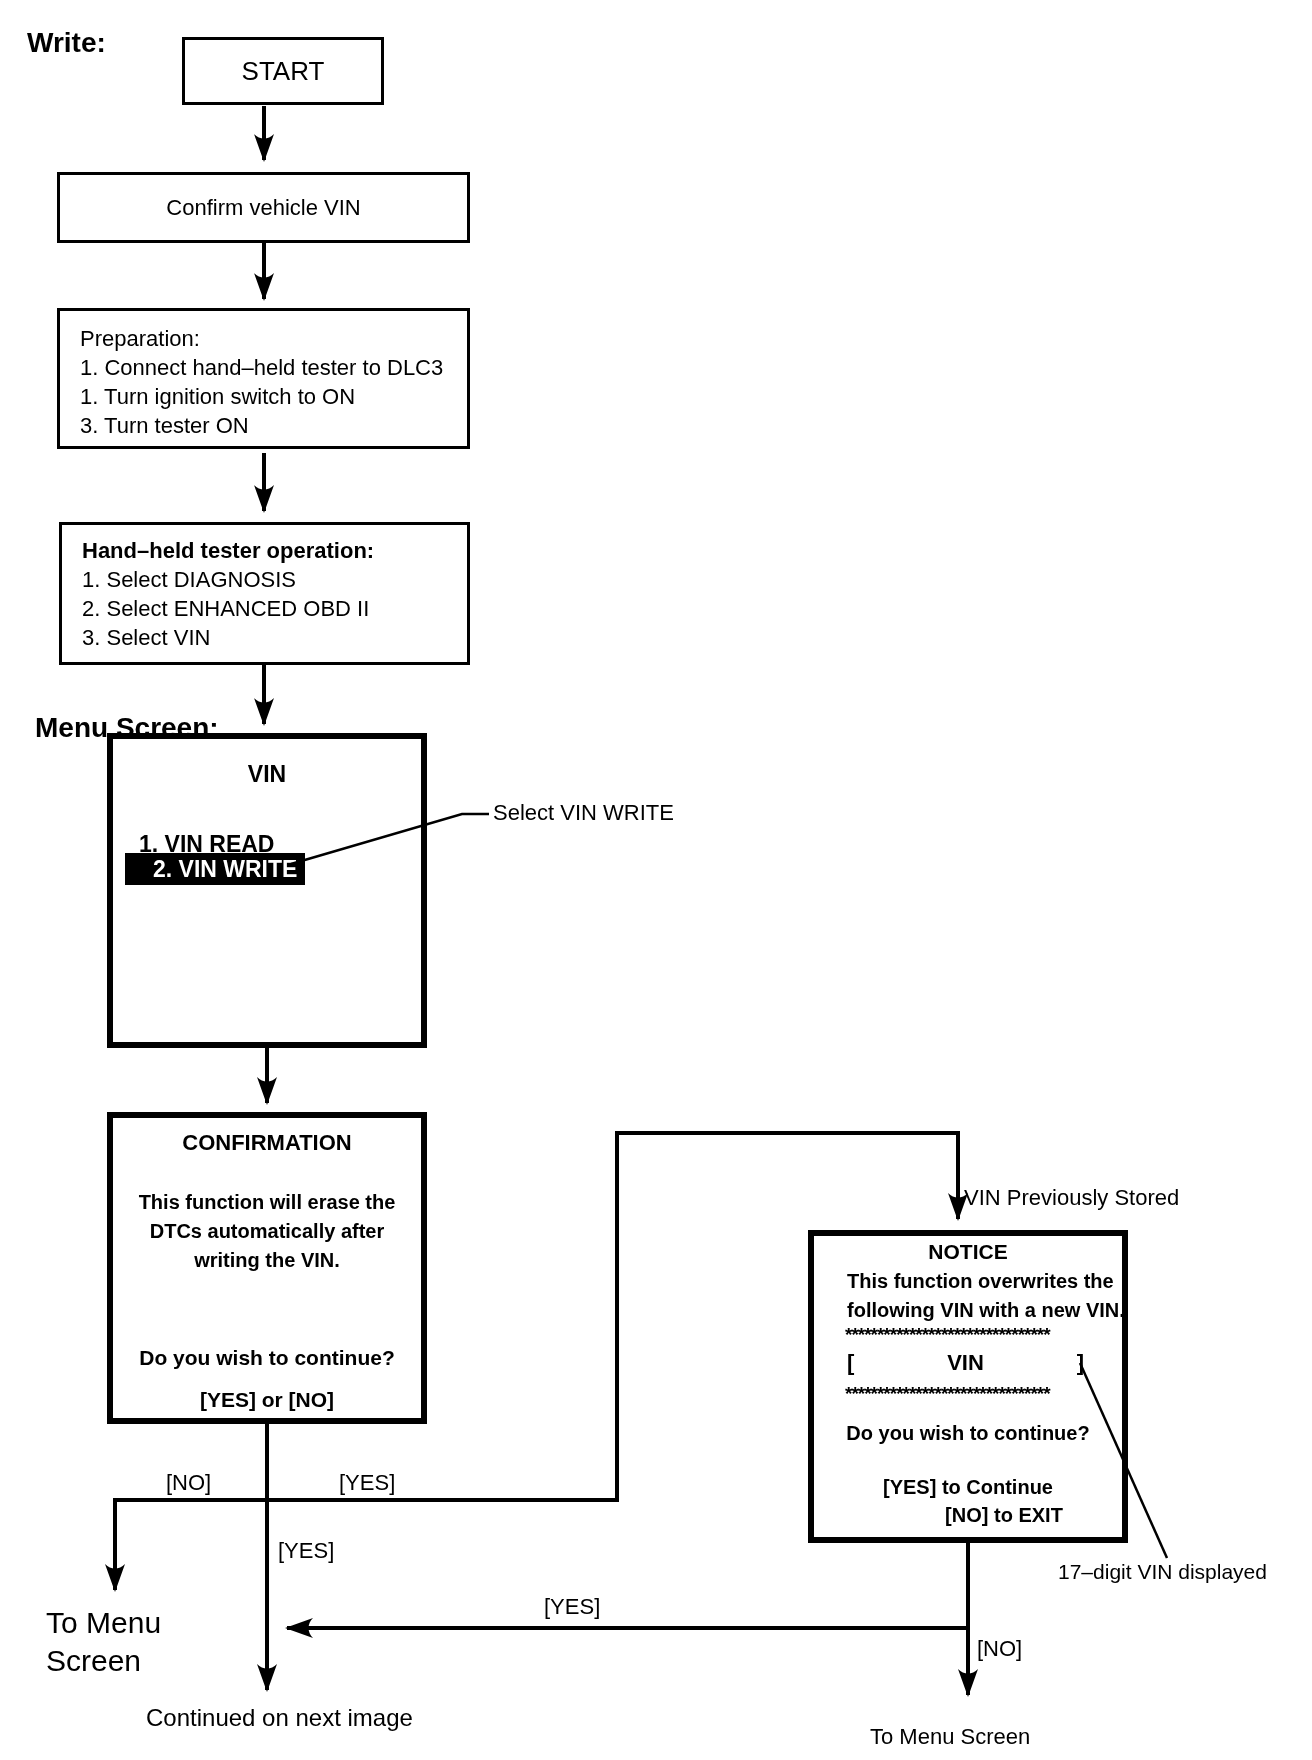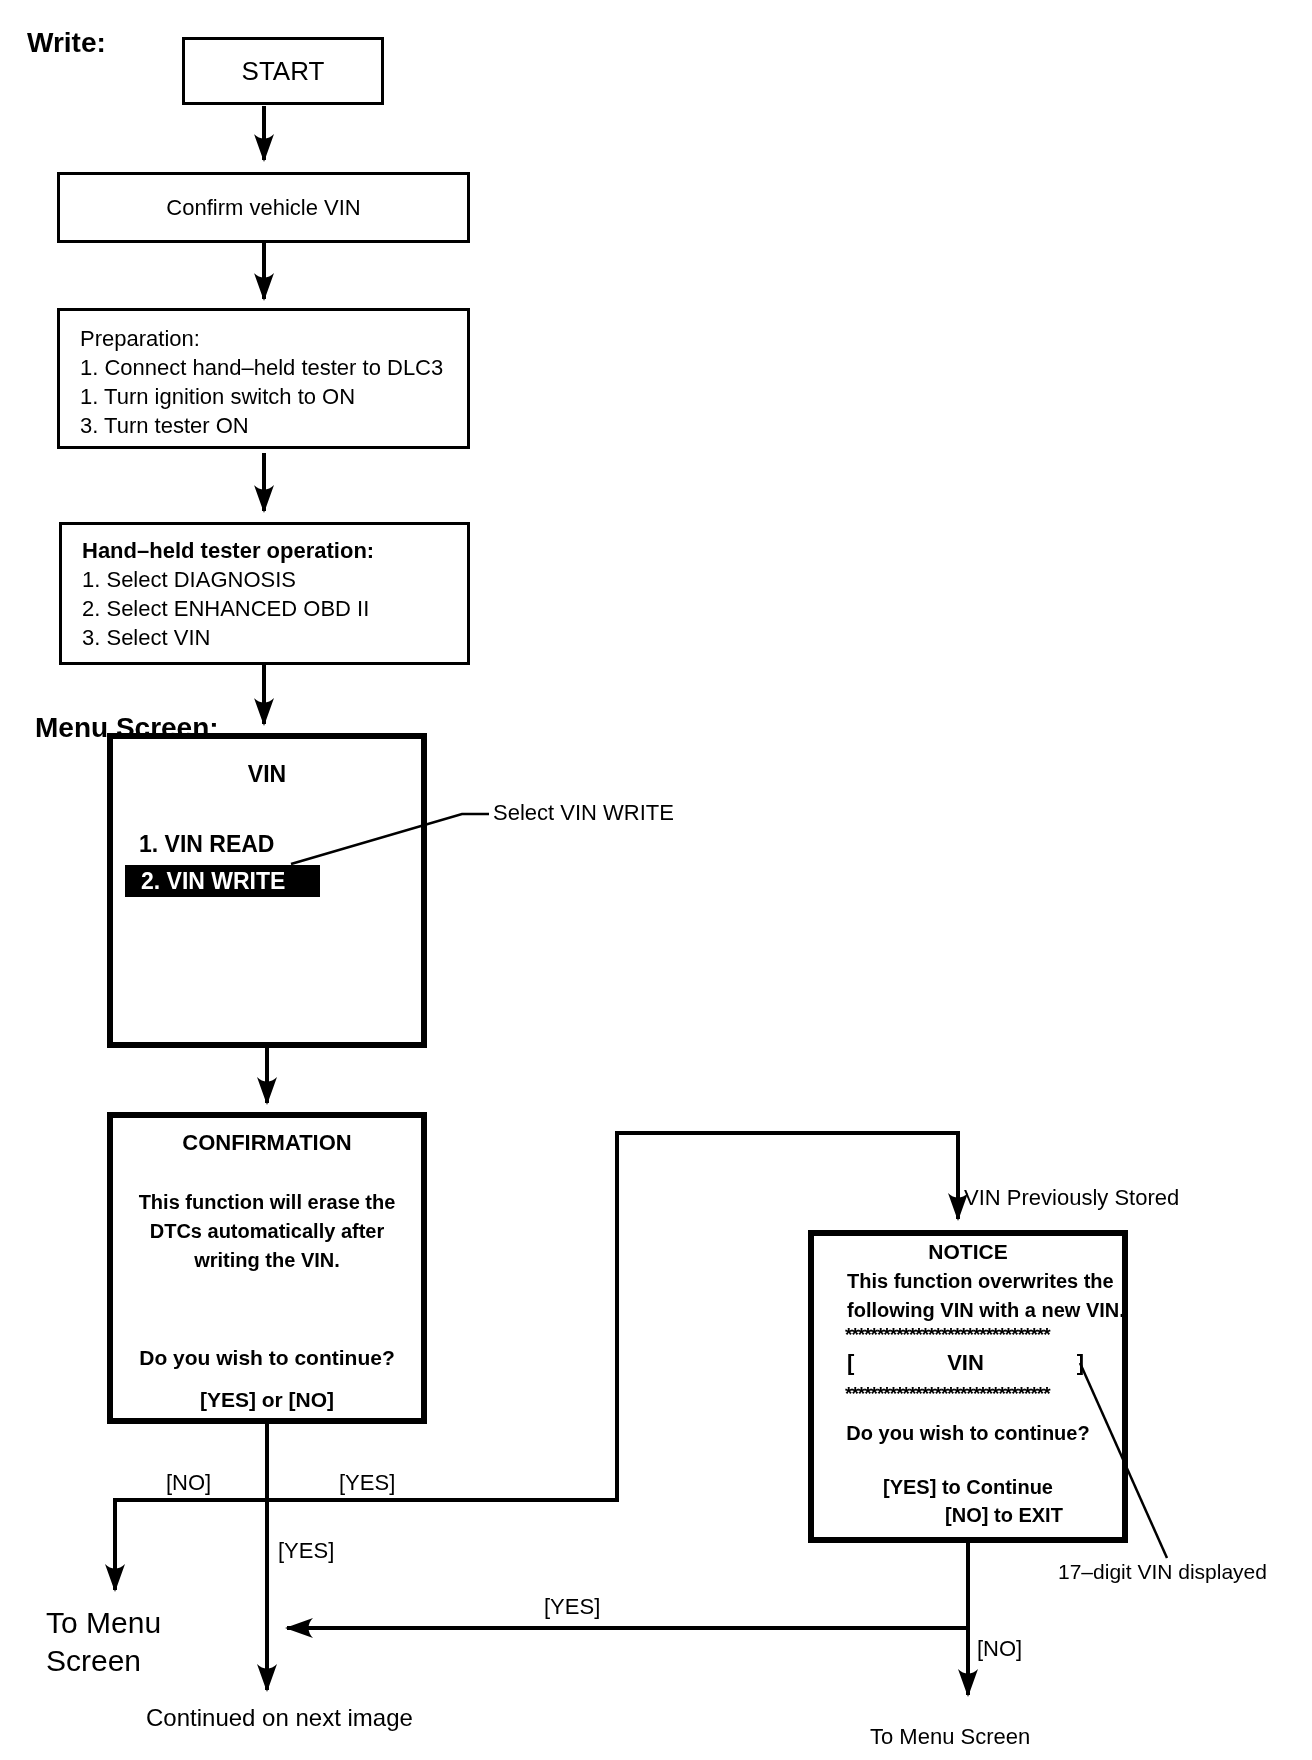--- a/index.html
+++ b/index.html
@@ -64,21 +64,21 @@
   <div class="flowbox" style="left:59px;top:522px;width:411px;height:143px;padding:11px 0 0 20px;">
     <div class="line22 b">Hand–held tester operation:</div>
     <div class="line22">1. Select DIAGNOSIS</div>
     <div class="line22">2. Select ENHANCED OBD II</div>
     <div class="line22">3. Select VIN</div>
   </div>
 
   <div class="flowbox thick" style="left:107px;top:733px;width:320px;height:315px;">
     <div class="abs b" style="left:0;width:308px;top:22px;text-align:center;font-size:23px;">VIN</div>
     <div class="abs b" style="left:26px;top:92px;font-size:23px;">1. VIN READ</div>
-    <div class="menu-hl" style="left:12px;top:126px;width:195px;height:32px;line-height:32px;padding-left:16px;box-sizing:border-box;">2. VIN WRITE</div>
+    <div class="menu-hl" style="left:12px;top:114px;width:180px;height:32px;line-height:32px;padding-left:28px;box-sizing:border-box;">2. VIN WRITE</div>
   </div>
 
   <div class="flowbox thick" style="left:107px;top:1112px;width:320px;height:312px;">
     <div class="abs b" style="left:0;width:308px;top:12px;text-align:center;font-size:22px;">CONFIRMATION</div>
     <div class="abs b" style="left:0;width:308px;top:70px;text-align:center;font-size:20px;line-height:29px;">
       <div>This function will erase the</div>
       <div>DTCs automatically after</div>
       <div>writing the VIN.</div>
     </div>
     <div class="abs b" style="left:0;width:308px;top:228px;text-align:center;font-size:21px;">Do you wish to continue?</div>

